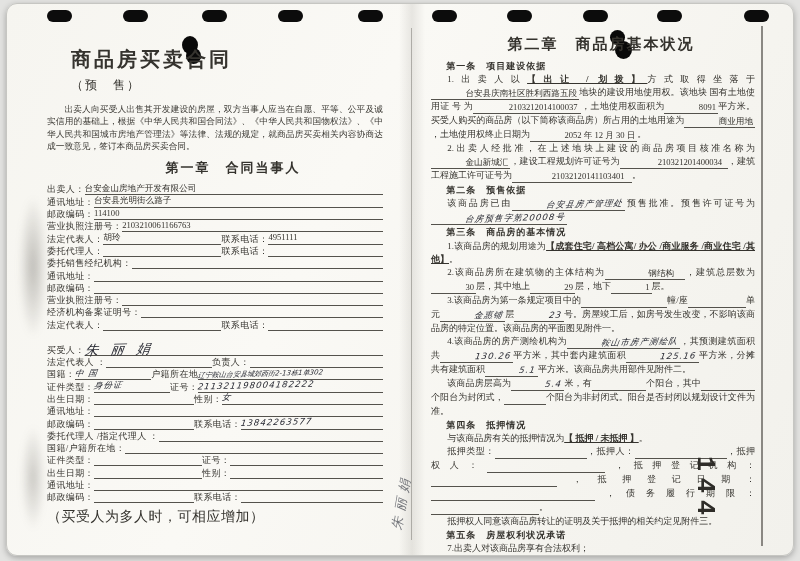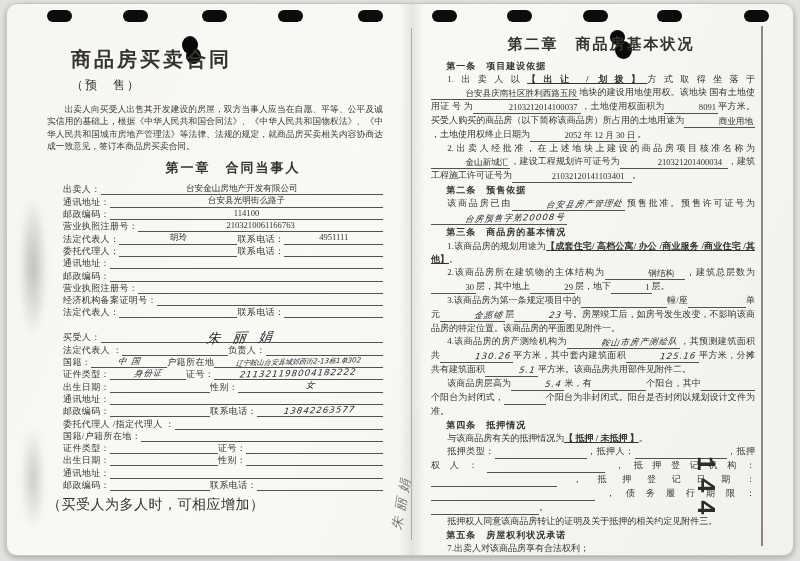--- a/index.html
+++ b/index.html
@@ -28,23 +28,23 @@
     background:radial-gradient(closest-side,rgba(95,92,86,.30),rgba(95,92,86,0));}
   .blob{position:absolute;}
   .blob .c{position:absolute;background:#090909;border-radius:50%;}
 
   
   .lpage{position:absolute;left:40px;top:42px;width:336px;}
   .doc-title{font-size:20px;font-weight:700;letter-spacing:3px;text-align:left;transform:translateX(24px);}
   .doc-sub{font-size:12px;font-weight:400;letter-spacing:2px;text-align:left;transform:translateX(24px);margin-top:4px;}
   .intro{font-size:8.7px;line-height:12.3px;text-align:justify;text-indent:2em;margin-top:9px;color:#3a3833;}
   .chapter{font-size:13px;font-weight:700;letter-spacing:2px;text-align:center;transform:translateX(18px);margin:7px 0 6px;}
-  .frow{display:flex;align-items:flex-end;height:12.3px;font-size:9px;white-space:nowrap;margin-left:16px;}
+  .frow{display:flex;align-items:flex-end;height:12.3px;font-size:9px;white-space:nowrap;}
   .frow .t{line-height:11px;letter-spacing:.4px;flex:none;}
-  .frow .blank{border-bottom:1px solid #54524c;height:11.5px;text-align:center;flex:none;overflow:visible;}
+  .frow .blank{border-bottom:1px solid #54524c;height:11.5px;text-align:left;flex:none;overflow:visible;}
   .frow .blank.grow{flex:1;}
   .buyer-rows{margin-top:9px;}
   .buyer-rows .frow:first-child{height:16px;}
   .footnote{font-size:14px;margin-top:5px;letter-spacing:.5px;}
 
   .val{font-size:8.6px;line-height:10px;display:inline-block;color:#33312c;}
   .val.hw{font-family:"DejaVu Sans",sans-serif;font-style:italic;color:#282a33;
     transform:skewX(-9deg) rotate(-1.5deg);letter-spacing:1px;}
   .val.big{font-size:13.5px;line-height:13px;letter-spacing:4px;}
   .val.small{font-size:7px;letter-spacing:0;}
@@ -120,20 +120,24 @@
         <div class="frow">
           <span class="t">法定代表人：</span>
           <span class="blank" style="min-width: 118px;"><span class="val">胡玲</span></span>
           <span class="t">联系电话：</span>
           <span class="blank grow"><span class="val">4951111</span></span>
         </div>
         <div class="frow">
           <span class="t">委托代理人：</span>
           <span class="blank" style="min-width: 118px;"><span class="val"></span></span>
           <span class="t">联系电话：</span>
+          <span class="blank grow"><span class="val"></span></span>
+        </div>
+        <div class="frow">
+          <span class="t">委托销售经纪机构：</span>
           <span class="blank grow"><span class="val"></span></span>
         </div>
         <div class="frow">
           <span class="t">通讯地址：</span>
           <span class="blank grow"><span class="val"></span></span>
         </div>
         <div class="frow">
           <span class="t">邮政编码：</span>
           <span class="blank grow"><span class="val"></span></span>
         </div>

